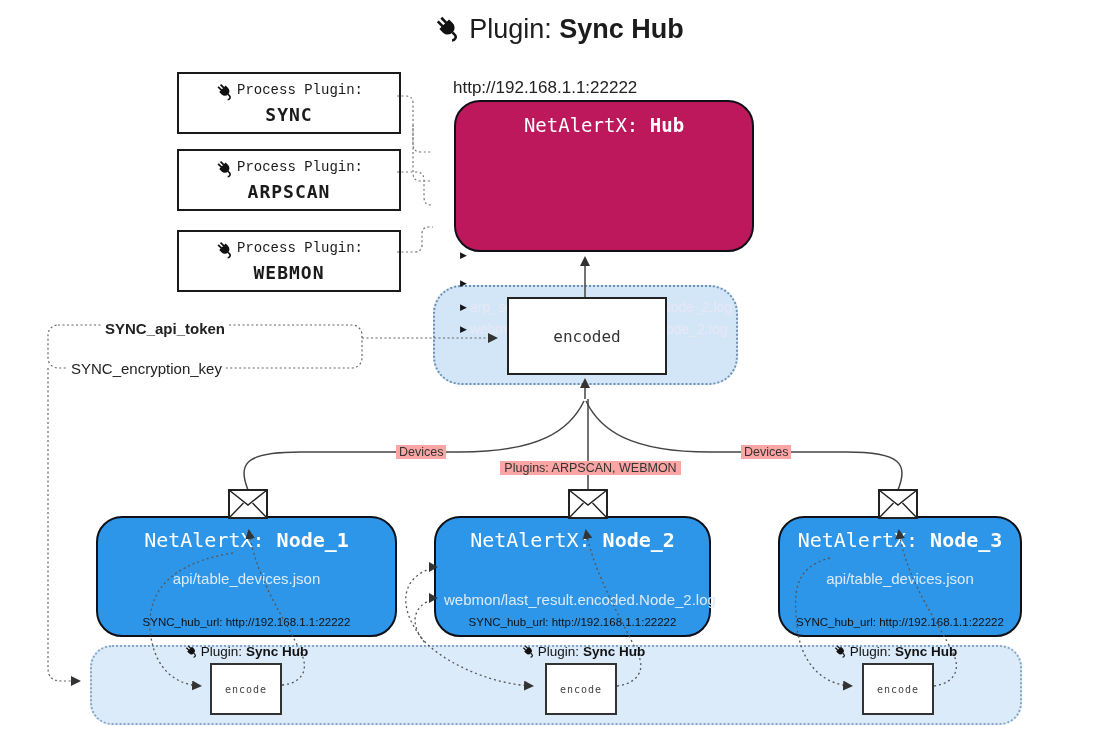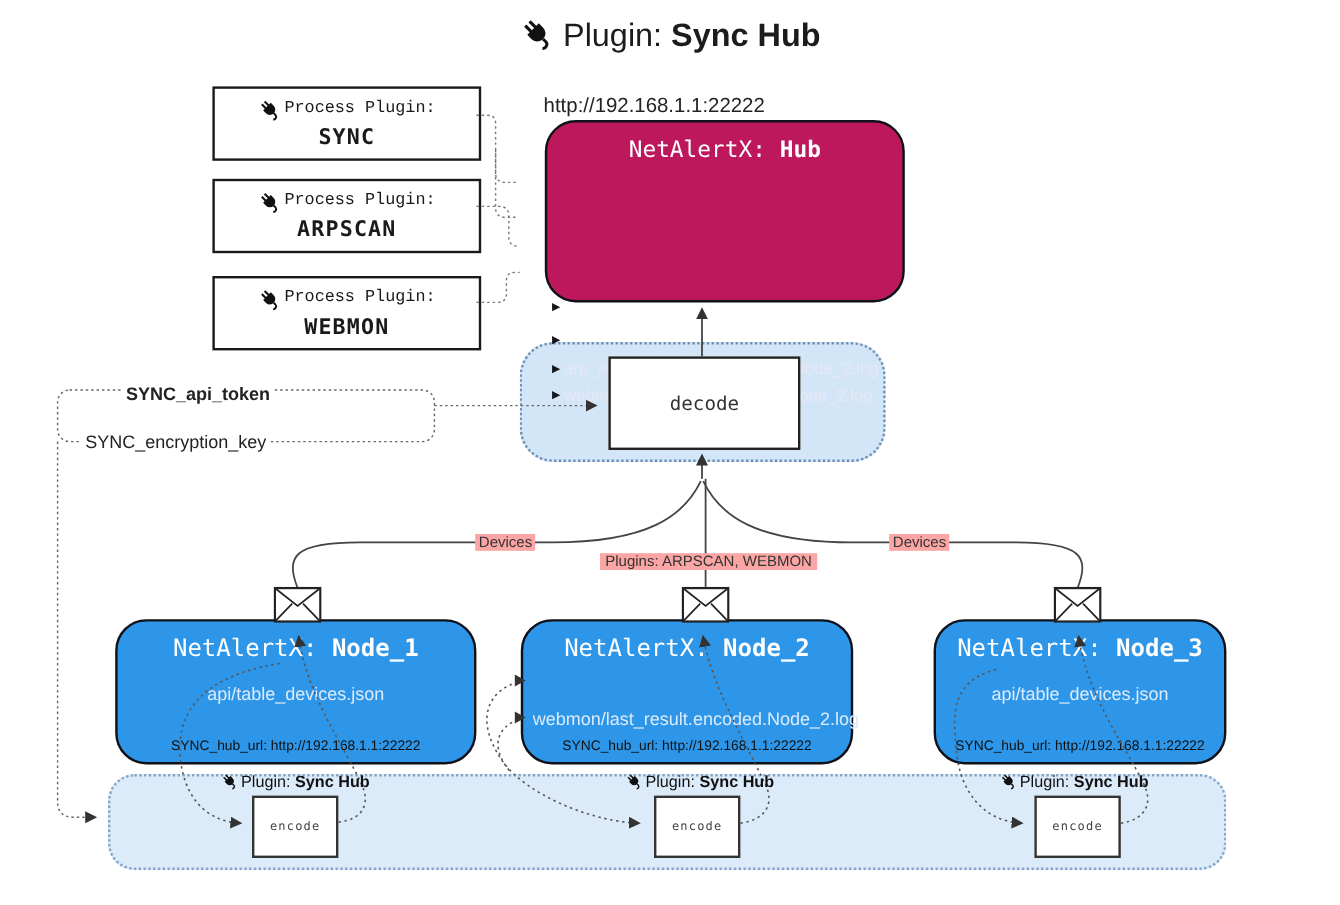--- a/index.html
+++ b/index.html
@@ -133,21 +133,21 @@
         <span class="tri">▶</span>
         <span><span>arp_scan/last_result.</span><b>decoded</b><span>.Node_2.log</span></span>
       </div>
     <div class="hublog" style="top:217px;">
         <span class="tri">▶</span>
         <span><span>webmon/last_result.</span><b>decoded</b><span>.Node_2.log</span></span>
       </div>
   </div>
 
   <div class="abs decode-wrap"></div>
-  <div class="abs decode-box mono">decode</div>
+  <div class="abs decode-box mono">encoded</div>
 
   <div class="abs secret" style="left:102px;top:320px;font-weight:bold;">SYNC_api_token</div>
   <div class="abs secret" style="left:68px;top:360px;">SYNC_encryption_key</div>
 
   <div class="abs edgelab" style="left:396px;top:445px;">Devices</div>
   <div class="abs edgelab" style="left:741px;top:445px;">Devices</div>
   <div class="abs edgelab" style="left:500px;top:461px;width:175px;text-align:center;">Plugins: ARPSCAN, WEBMON</div>
 
   <div class="abs node" style="left:96px;top:516px;width:301px;height:121px;">
     <div class="node-title mono"><span>NetAlertX: </span><b>Node_1</b></div>

